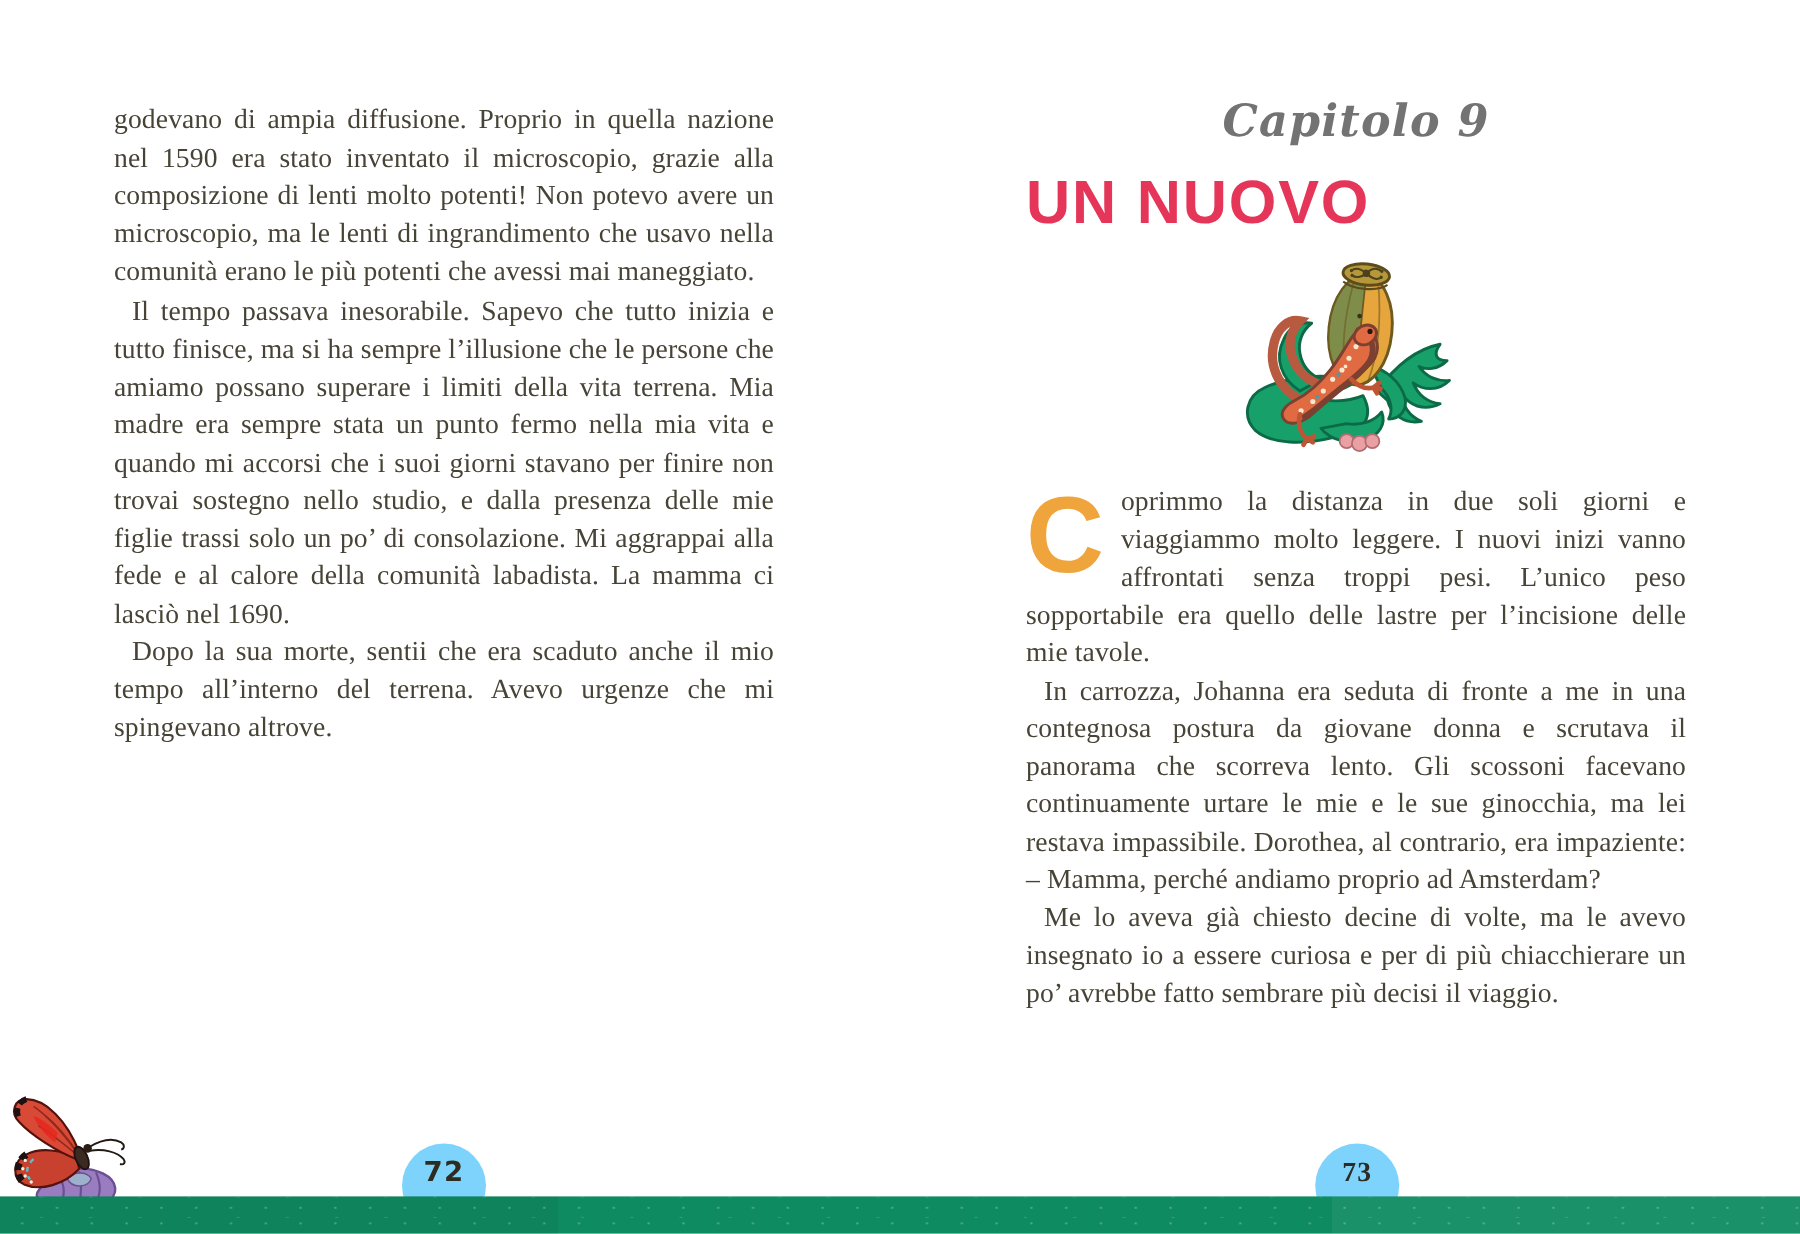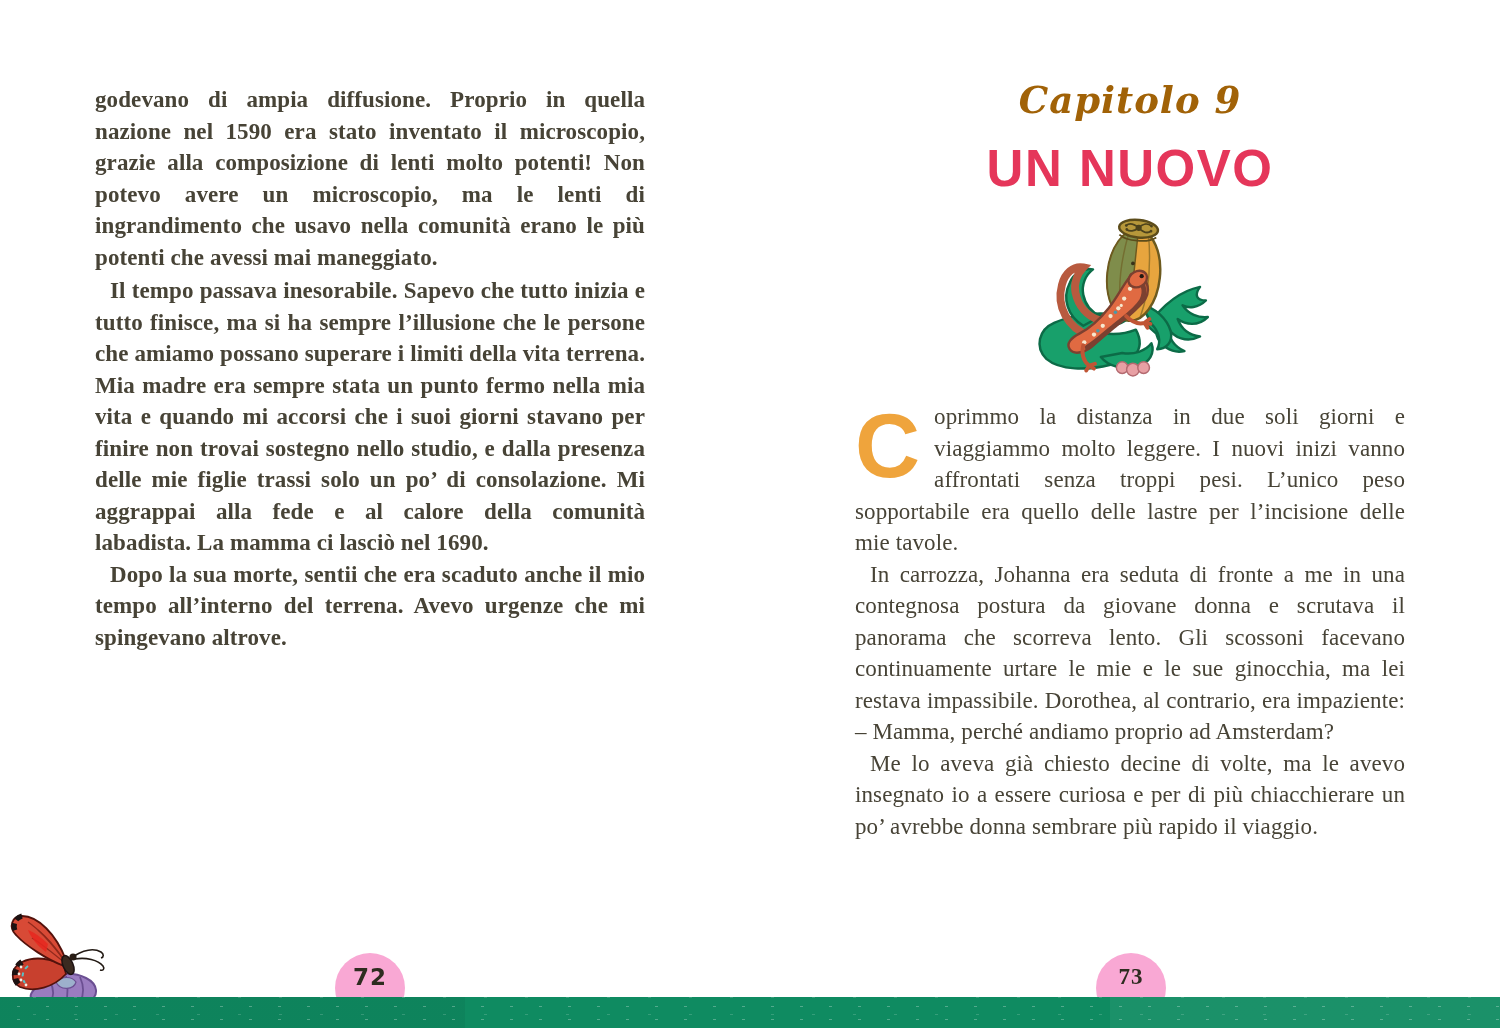--- a/index.html
+++ b/index.html
@@ -6,45 +6,45 @@
   html, body { margin: 0; padding: 0; }
   body {
     width: 1500px; height: 1028px;
     background: #ffffff;
     font-family: "Liberation Serif", serif;
     color: #474336;
     overflow: hidden;
   }
   .spread { position: relative; width: 1500px; height: 1028px; display: flex; }
   .page { width: 750px; height: 1028px; position: relative; }
-  .page-left  { padding: 84px 105px 0 95px; font-weight: bold; }
+  .page-left  { padding: 84px 105px 0 95px; }
   .page-right { padding: 78px 95px 0 105px; }
 
   .text-col p {
     margin: 0;
     font-size: 23px;
     line-height: 31.5px;
     text-align: justify;
     letter-spacing: 0.1px;
   }
   .text-col p.indent { text-indent: 15px; }
   .text-col p.gap-top { margin-top: 2px; }
 
   .chapter-label {
     text-align: center;
     font-family: "DejaVu Serif", serif;
     font-style: italic;
     font-weight: 700;
     font-size: 37px;
-    color: #a16207;
+    color: #737373;
     letter-spacing: 1px;
   }
   .chapter-title {
     margin: 16px 0 0 0;
-    text-align: center;
+    text-align: left;
     font-family: "Liberation Sans", sans-serif;
     font-weight: 800;
     font-size: 51px;
     line-height: 61px;
     letter-spacing: 1.5px;
     color: #e5365a;
   }
   .chapter-title span { display: block; }
 
   .illustration-wrap { width: 200px; margin: 12px auto 6px auto; }
@@ -68,21 +68,21 @@
       radial-gradient(rgba(255,255,255,0.16) 1px, transparent 1.5px),
       linear-gradient(90deg, rgba(0,0,0,0.055) 0 31%, rgba(0,0,0,0) 31% 74%, rgba(255,255,255,0.05) 74% 100%);
     background-size: 29px 13px, 41px 17px, 100% 100%;
     background-position: 4px 3px, 14px 9px, 0 0;
     z-index: 30;
   }
 
   .page-circle {
     position: absolute; top: 953px;
     width: 70px; height: 70px; border-radius: 50%;
-    background: #f9a8d4;
+    background: #7dd3fc;
     z-index: 20;
     display: flex; justify-content: center; align-items: flex-start;
     padding-top: 11px;
     font-family: "DejaVu Sans", sans-serif;
     font-weight: 700;
     font-size: 23px;
     color: #2e2c20;
     letter-spacing: 1px;
   }
   .page-circle.pc-left  { left: 335px; }
@@ -169,21 +169,21 @@
           </g>
         </g>
       </svg>
     </div>
 
     <div class="text-col">
       <p>
         <span class="dropcap">C</span><span>oprimmo la distanza in due soli giorni e viaggiammo molto leggere. I nuovi inizi vanno affrontati senza troppi pesi. L’unico peso sopportabile era quello delle lastre per l’incisione delle mie tavole.</span>
       </p>
       <p class="indent">In carrozza, Johanna era seduta di fronte a me in una contegnosa postura da giovane donna e scrutava il panorama che scorreva lento. Gli scossoni facevano continuamente urtare le mie e le sue ginocchia, ma lei restava impassibile. Dorothea, al contrario, era impaziente: – Mamma, perché andiamo proprio ad Amsterdam?</p>
-      <p class="indent">Me lo aveva già chiesto decine di volte, ma le avevo insegnato io a essere curiosa e per di più chiacchierare un po’ avrebbe donna sembrare più rapido il viaggio.</p>
+      <p class="indent">Me lo aveva già chiesto decine di volte, ma le avevo insegnato io a essere curiosa e per di più chiacchierare un po’ avrebbe fatto sembrare più decisi il viaggio.</p>
     </div>
   </section>
 
   <div class="butterfly-wrap">
     <svg width="122" height="96" viewBox="0 0 122 96" aria-hidden="true">
 
       <path d="M28 80 C36 66 62 62 78 70 C90 76 92 88 80 94 L30 95 C20 91 21 86 28 80 Z" fill="#9a7cc0" stroke="#6b4f92" stroke-width="2"></path>
       <path d="M42 73 C46 81 46 89 42 95 M58 68 C60 78 60 87 58 95 M72 69 C76 78 76 87 72 94" fill="none" stroke="#6b4f92" stroke-width="1.8"></path>
       <path d="M48 74 C54 68 64 68 68 74 C66 82 52 83 48 74 Z" fill="#9db0cc" stroke="#6b4f92" stroke-width="1.2"></path>
 

